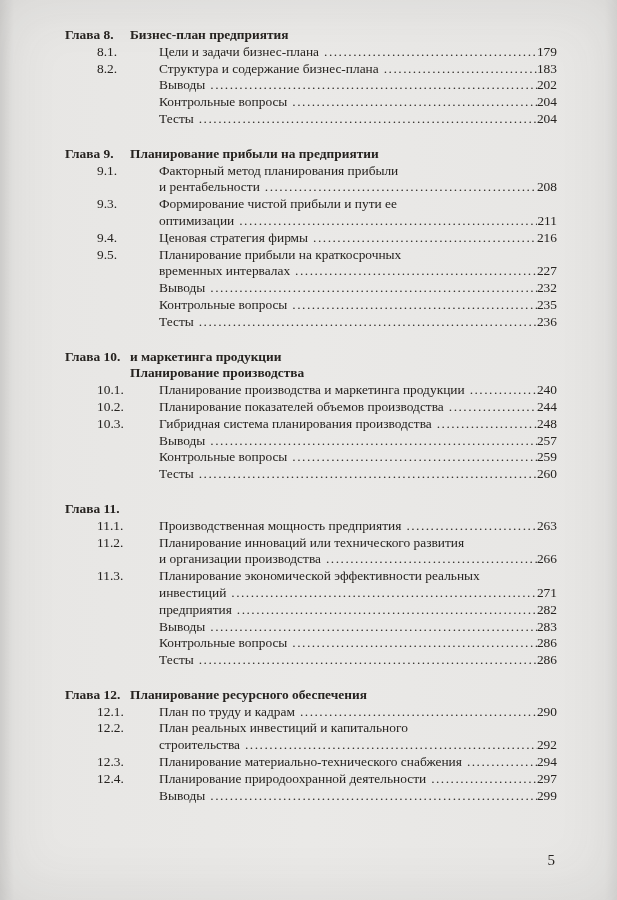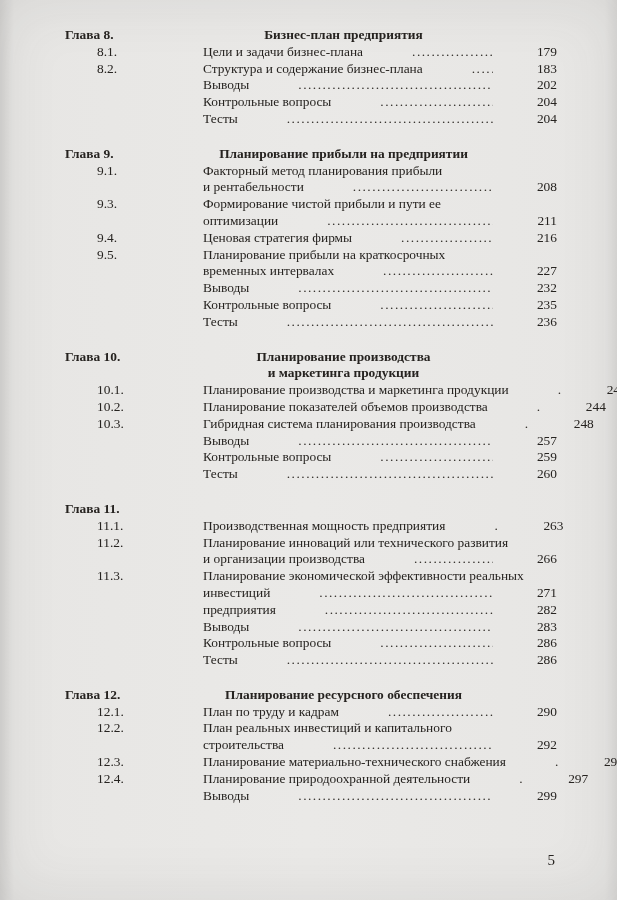--- a/index.html
+++ b/index.html
@@ -12,23 +12,23 @@
     box-shadow: inset 0 0 60px rgba(60,58,55,.10);
     font-family: "Liberation Serif", "DejaVu Serif", serif;
     color: #262320;
     font-size: 13.4px; line-height: 16.8px;
     padding: 27px 60px 12px 65px;
   }
   .chapter { margin-top: 18px; }
   .chapter:first-child { margin-top: 0; }
   .chapter-head { display: flex; font-weight: bold; }
   .ch-label { flex: 0 0 65px; }
-  .ch-title { flex: 1; text-align: center; }
+  .ch-title { flex: 1; }
   .ch-title-line { display: block; }
-  .entry-row { display: flex; align-items: baseline; margin-left: 32px; gap: 44px; }
+  .entry-row { display: flex; align-items: baseline; margin-left: 32px; }
   .num { flex: 0 0 36px; }
   .etext { white-space: nowrap; flex: 0 1 auto; margin-left: 26px; }
   .leader { flex: 1 1 auto; overflow: hidden; white-space: nowrap; min-width: 10px; padding: 0 4px 0 5px; color: #34302c; }
   .leader::after { content: "..................................................................................................................................................................................."; letter-spacing: 1.5px; }
   .pg { flex: 0 0 auto; text-align: right; }
   .folio { position: absolute; top: 852px; right: 62px; font-size: 15px; }
 </style>
 </head>
 <body>
 
@@ -131,22 +131,22 @@
           <span class="num"></span>
           <span class="etext">Тесты</span>
           <span class="leader"></span>
           <span class="pg">236</span>
         </div>
       </section>
       <section class="chapter">
         <div class="chapter-head">
           <span class="ch-label">Глава 10.</span>
           <span class="ch-title">
+            <span class="ch-title-line">и маркетинга продукции</span>
             <span class="ch-title-line">Планирование производства</span>
-            <span class="ch-title-line">и маркетинга продукции</span>
           </span>
         </div>
         <div class="entry-row">
           <span class="num">10.1.</span>
           <span class="etext">Планирование производства и маркетинга продукции</span>
           <span class="leader"></span>
           <span class="pg">240</span>
         </div>
         <div class="entry-row">
           <span class="num">10.2.</span>

